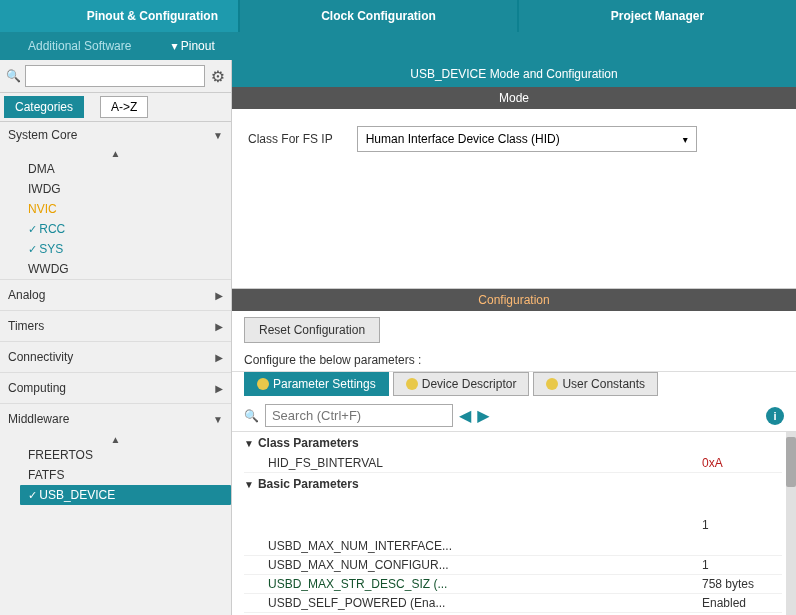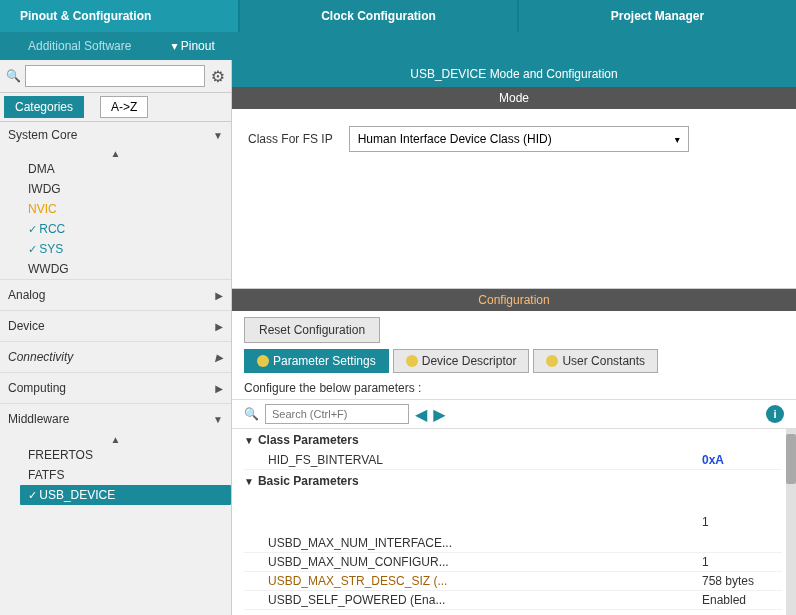--- a/index.html
+++ b/index.html
@@ -2,21 +2,21 @@
 <html><head>
   <meta charset="utf-8">
   <style>
     * { box-sizing: border-box; margin: 0; padding: 0; font-family: Arial, sans-serif; font-size: 12px; }
     body { width: 796px; height: 615px; overflow: hidden; background: #f0f0f0; }
   </style>
 </head>
 <body>
 
 <div style="display:flex; height:32px; background:#1e9aad;">
-  <div style="display:flex; align-items:center; justify-content:flex-start; padding:0 20px; background:#1e9aad; color:white; font-size:13px; font-weight:bold; border-right:2px solid #0d8090; cursor:pointer; min-width:240px;">
+  <div style="display:flex; align-items:center; justify-content:flex-end; padding:0 20px; background:#1e9aad; color:white; font-size:13px; font-weight:bold; border-right:2px solid #0d8090; cursor:pointer; min-width:240px;">
     <span>Pinout &amp; Configuration</span>
   </div>
   <div style="display:flex; align-items:center; justify-content:center; padding:0 20px; background:#1a8a9a; color:white; font-size:13px; font-weight:bold; border-right:2px solid #0d8090; cursor:pointer; flex:1;">
     <span>Clock Configuration</span>
   </div>
   <div style="display:flex; align-items:center; justify-content:center; padding:0 20px; background:#1a8a9a; color:white; font-size:13px; font-weight:bold; cursor:pointer; flex:1;">
     <span>Project Manager</span>
   </div>
 </div>
 
@@ -86,27 +86,27 @@
 
       <div style="border-top:1px solid #ddd;">
         <div style="display:flex; align-items:center; justify-content:space-between; padding:8px 8px; cursor:pointer; font-size:12px;">
           <span style="color:#333;">Analog</span>
           <span style="font-size:10px; color:#555;">▶</span>
         </div>
       </div>
 
       <div style="border-top:1px solid #ddd;">
         <div style="display:flex; align-items:center; justify-content:space-between; padding:8px 8px; cursor:pointer; font-size:12px;">
-          <span style="color:#333;">Device</span>
-          <span style="font-size:10px; color:#555;">▶</span>
-        </div>
-      </div>
-
-      <div style="border-top:1px solid #ddd;">
-        <div style="display:flex; align-items:center; justify-content:space-between; padding:8px 8px; cursor:pointer; font-size:12px;font-style:italic;">
+          <span style="color:#333;">Timers</span>
+          <span style="font-size:10px; color:#555;">▶</span>
+        </div>
+      </div>
+
+      <div style="border-top:1px solid #ddd;">
+        <div style="display:flex; align-items:center; justify-content:space-between; padding:8px 8px; cursor:pointer; font-size:12px;">
           <span style="color:#333;">Connectivity</span>
           <span style="font-size:10px; color:#555;">▶</span>
         </div>
       </div>
 
       <div style="border-top:1px solid #ddd;">
         <div style="display:flex; align-items:center; justify-content:space-between; padding:8px 8px; cursor:pointer; font-size:12px;gap:14px;">
           <span style="color:#333;">Computing</span>
           <span style="font-size:10px; color:#555;">▶</span>
         </div>
@@ -142,21 +142,21 @@
   <div style="flex:1; display:flex; flex-direction:column; background:white; overflow:hidden;">
 
     <div style="background:#1a8a9a; color:white; text-align:center; padding:6px; font-size:13px;">
       <span>USB_DEVICE Mode and Configuration</span>
     </div>
 
     <div>
       <div style="background:#555; color:white; text-align:center; padding:4px; font-size:12px;">
         <span>Mode</span>
       </div>
-      <div style="padding:14px 16px; display:flex; align-items:center; gap:16px; min-height:60px;">
+      <div style="padding:14px 16px; display:flex; align-items:center; gap:24px; min-height:60px;">
         <span style="font-size:12px; color:#333; white-space:nowrap;">
           <span>Class For FS IP</span>
         </span>
         <div style="border:1px solid #aaa; padding:4px 8px; font-size:12px; background:white; width:340px; height:26px; display:flex; align-items:center; justify-content:space-between; cursor:pointer;">
           <span>Human Interface Device Class (HID)</span>
           <span style="font-size:10px;">▾</span>
         </div>
       </div>
     </div>
 
@@ -168,77 +168,77 @@
       </div>
 
       <div style="display:flex; flex-direction:column; flex:1; overflow:hidden;">
 
         <div style="padding:6px 12px;">
           <button style="padding:5px 14px; background:#e8e8e8; border:1px solid #aaa; cursor:pointer; font-size:12px; color:#333;">
             <span>Reset Configuration</span>
           </button>
         </div>
 
+        <div style="padding:4px 12px; font-size:12px; color:#333; border-bottom:1px solid #ddd;">
+          <span>Configure the below parameters :</span>
+        </div>
+
         <div style="display:flex; margin:0 12px 4px 12px; gap:4px;">
           <div style="padding:4px 12px; border:1px solid #1a8a9a; cursor:pointer; font-size:12px; background:#1a8a9a; color:white; display:flex; align-items:center; gap:4px;">
             <span style="width:12px; height:12px; border-radius:50%; background:#e8c84a; display:inline-block; flex-shrink:0;"></span>
             <span>Parameter Settings</span>
           </div>
           <div style="padding:4px 12px; border:1px solid #aaa; cursor:pointer; font-size:12px; background:#e8e8e8; color:#333; display:flex; align-items:center; gap:4px;">
             <span style="width:12px; height:12px; border-radius:50%; background:#e8c84a; display:inline-block; flex-shrink:0;"></span>
             <span>Device Descriptor</span>
           </div>
           <div style="padding:4px 12px; border:1px solid #aaa; cursor:pointer; font-size:12px; background:#e8e8e8; color:#333; display:flex; align-items:center; gap:4px;">
             <span style="width:12px; height:12px; border-radius:50%; background:#e8c84a; display:inline-block; flex-shrink:0;"></span>
             <span>User Constants</span>
           </div>
         </div>
 
-        <div style="padding:4px 12px; font-size:12px; color:#333; border-bottom:1px solid #ddd;">
-          <span>Configure the below parameters :</span>
-        </div>
-
         <div style="display:flex; align-items:center; padding:4px 12px; gap:6px; border-bottom:1px solid #ddd;">
           <span style="color:#555; font-size:12px;">🔍</span>
-          <input style="border: 1px solid rgb(170, 170, 170); padding: 3px 6px; font-size: 11px; width: 144px; background: white;" type="text" placeholder="Search (Ctrl+F)">
+          <input style="border: 1px solid rgb(170, 170, 170); padding: 3px 6px; font-size: 13px; width: 188px; background: white;" type="text" placeholder="Search (Ctrl+F)">
 
           <span style="color:#1a8a9a; font-size:16px; cursor:pointer;">◀</span>
           <span style="color:#1a8a9a; font-size:16px; cursor:pointer;">▶</span>
           <span style="margin-left:auto; width:18px; height:18px; border-radius:50%; background:#1a8a9a; color:white; display:flex; align-items:center; justify-content:center; font-size:11px; font-weight:bold; cursor:pointer;">i</span>
         </div>
 
         <div style="display:flex; flex:1; overflow:hidden;">
           <div style="flex:1; overflow-y:auto; padding:0 4px 0 12px;">
 
             <div>
               <div style="display:flex; align-items:center; padding:4px 0; font-size:12px; color:#333; font-weight:bold; cursor:pointer;">
                 <span style="margin-right:4px; font-size:10px;">▼</span>
                 <span>Class Parameters</span>
               </div>
               <div style="display:flex; align-items:center; padding:2px 0 2px 24px; font-size:12px; border-bottom:1px solid #f0f0f0; cursor:pointer;">
                 <span style="flex:1; color:#333;">HID_FS_BINTERVAL</span>
-                <span style="color:#1d4ed8; min-width:80px;font-weight:bold;">0xA</span>
+                <span style="color:#b91c1c; min-width:80px;">0xA</span>
               </div>
             </div>
 
             <div>
               <div style="display:flex; align-items:center; padding:4px 0; font-size:12px; color:#333; font-weight:bold; cursor:pointer;">
                 <span style="margin-right:4px; font-size:10px;">▼</span>
                 <span>Basic Parameters</span>
               </div>
               <div style="display:flex; align-items:center; padding:2px 0 2px 24px; font-size:12px; border-bottom:1px solid #f0f0f0; cursor:pointer;">
                 <span style="flex:1; color:#333;margin-top:42px;">USBD_MAX_NUM_INTERFACE...</span>
                 <span style="color:#333; min-width:80px;">1</span>
               </div>
               <div style="display:flex; align-items:center; padding:2px 0 2px 24px; font-size:12px; border-bottom:1px solid #f0f0f0; cursor:pointer;">
                 <span style="flex:1; color:#333;">USBD_MAX_NUM_CONFIGUR...</span>
                 <span style="color:#333; min-width:80px;">1</span>
               </div>
               <div style="display:flex; align-items:center; padding:2px 0 2px 24px; font-size:12px; border-bottom:1px solid #f0f0f0; cursor:pointer;">
-                <span style="flex:1; color:#a16207;">USBD_MAX_STR_DESC_SIZ (...</span>
+                <span style="flex:1; color:#14532d;">USBD_MAX_STR_DESC_SIZ (...</span>
                 <span style="color:#333; min-width:80px;">758 bytes</span>
               </div>
               <div style="display:flex; align-items:center; padding:2px 0 2px 24px; font-size:12px; border-bottom:1px solid #f0f0f0; cursor:pointer;">
                 <span style="flex:1; color:#333;">USBD_SELF_POWERED (Ena...</span>
                 <span style="color:#333; min-width:80px;">Enabled</span>
               </div>
             </div>
 
           </div>
 

